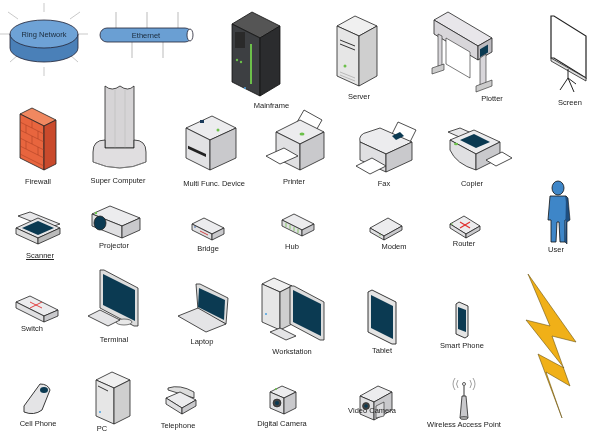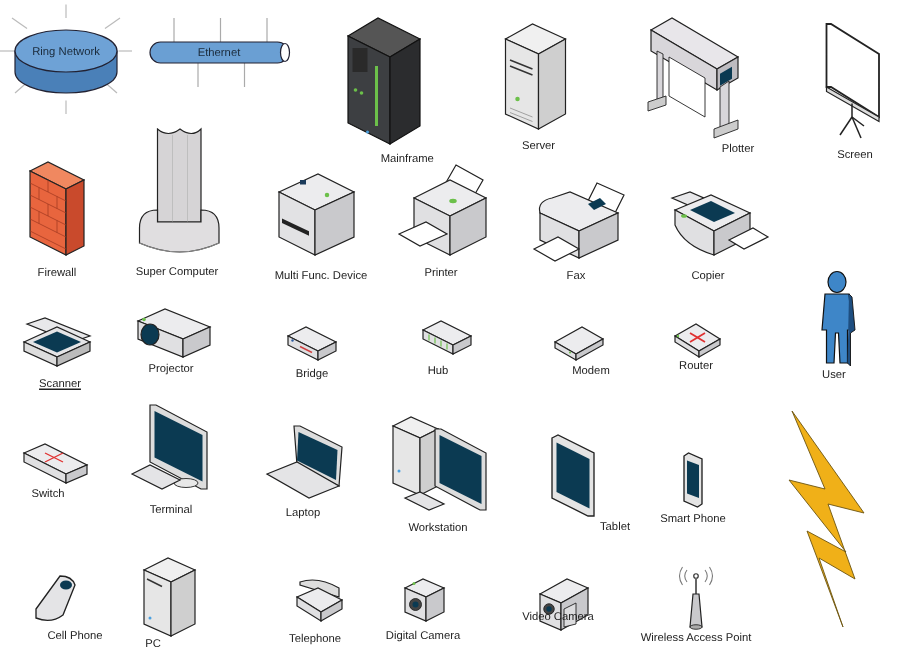--- a/index.html
+++ b/index.html
@@ -309,21 +309,21 @@
     <polygon points="12,56 22,52 38,60 28,64" fill="#e4e4e6" stroke="#222" stroke-width="0.8"></polygon>
   </svg>
   <span class="label" style="left:34px;top:71px;">Workstation</span>
 </div>
 
 <div class="shape" style="left:366px;top:290px;width:34px;height:68px;">
   <svg width="34" height="54">
     <polygon points="2,2 6,0 30,12 30,54 26,54 2,42" fill="#e4e4e4" stroke="#222" stroke-width="0.9"></polygon>
     <polygon points="5,5 27,16 27,49 5,38" fill="#0b3a52"></polygon>
   </svg>
-  <span class="label" style="left:16px;top:56px;margin-left:28px;">Tablet</span>
+  <span class="label" style="left:16px;top:56px;">Tablet</span>
 </div>
 
 <div class="shape" style="left:444px;top:302px;width:40px;height:52px;">
   <svg width="40" height="36">
     <polygon points="12,2 15,0 24,4 24,34 21,36 12,32" fill="#e4e4e4" stroke="#222" stroke-width="0.9"></polygon>
     <polygon points="14,5 22,8 22,30 14,27" fill="#0b3a52"></polygon>
   </svg>
   <span class="label" style="left:18px;top:39px;">Smart Phone</span>
 </div>
 
@@ -331,35 +331,35 @@
   <svg width="50" height="150">
     <polygon points="4,2 26,54 2,48 40,96 14,82 38,146 22,100 46,114 28,64 52,70" fill="#f0b018" stroke="#6b5410" stroke-width="0.6" transform="translate(-4,0)"></polygon>
   </svg>
 </div>
 
 <div class="shape" style="left:20px;top:382px;width:36px;height:56px;">
   <svg width="36" height="36">
     <path d="M4,24 L20,2 Q28,2 30,8 L22,28 Q14,34 4,30 Z" fill="#e4e4e6" stroke="#222" stroke-width="0.9"></path>
     <ellipse cx="24" cy="8" rx="4" ry="3" fill="#0b3a52"></ellipse>
   </svg>
-  <span class="label" style="left:30px;top:37px;">Cell Phone</span>
+  <span class="label" style="left:18px;top:37px;">Cell Phone</span>
 </div>
 
 <div class="shape" style="left:92px;top:370px;width:44px;height:72px;">
   <svg width="44" height="56">
     <polygon points="4,10 20,2 38,10 22,18" fill="#f0f0f0" stroke="#222" stroke-width="0.8"></polygon>
     <polygon points="4,10 22,18 22,54 4,46" fill="#e6e6e6" stroke="#222" stroke-width="0.8"></polygon>
     <polygon points="22,18 38,10 38,46 22,54" fill="#cfcfcf" stroke="#222" stroke-width="0.8"></polygon>
     <line x1="6" y1="16" x2="16" y2="21" stroke="#333" stroke-width="1"></line>
     <circle cx="8" cy="42" r="1" fill="#4aa0e0"></circle>
   </svg>
   <span class="label" style="left:10px;top:54px;text-align:center;">PC</span>
 </div>
 
-<div class="shape" style="left:192px;top:384px;width:44px;height:52px;">
+<div class="shape" style="left:160px;top:384px;width:44px;height:52px;">
   <svg width="44" height="32">
     <path d="M8,4 Q20,0 34,8 L34,14 L8,6 Z" fill="#ddd" stroke="#222" stroke-width="0.8"></path>
     <polygon points="6,14 20,8 36,16 22,24" fill="#ececee" stroke="#222" stroke-width="0.8"></polygon>
     <polygon points="6,14 22,24 22,30 6,20" fill="#e0e0e2" stroke="#222" stroke-width="0.8"></polygon>
     <polygon points="22,24 36,16 36,22 22,30" fill="#c9c9cc" stroke="#222" stroke-width="0.8"></polygon>
   </svg>
   <span class="label" style="left:18px;top:37px;">Telephone</span>
 </div>
 
 <div class="shape" style="left:266px;top:384px;width:44px;height:54px;text-align:center;">

